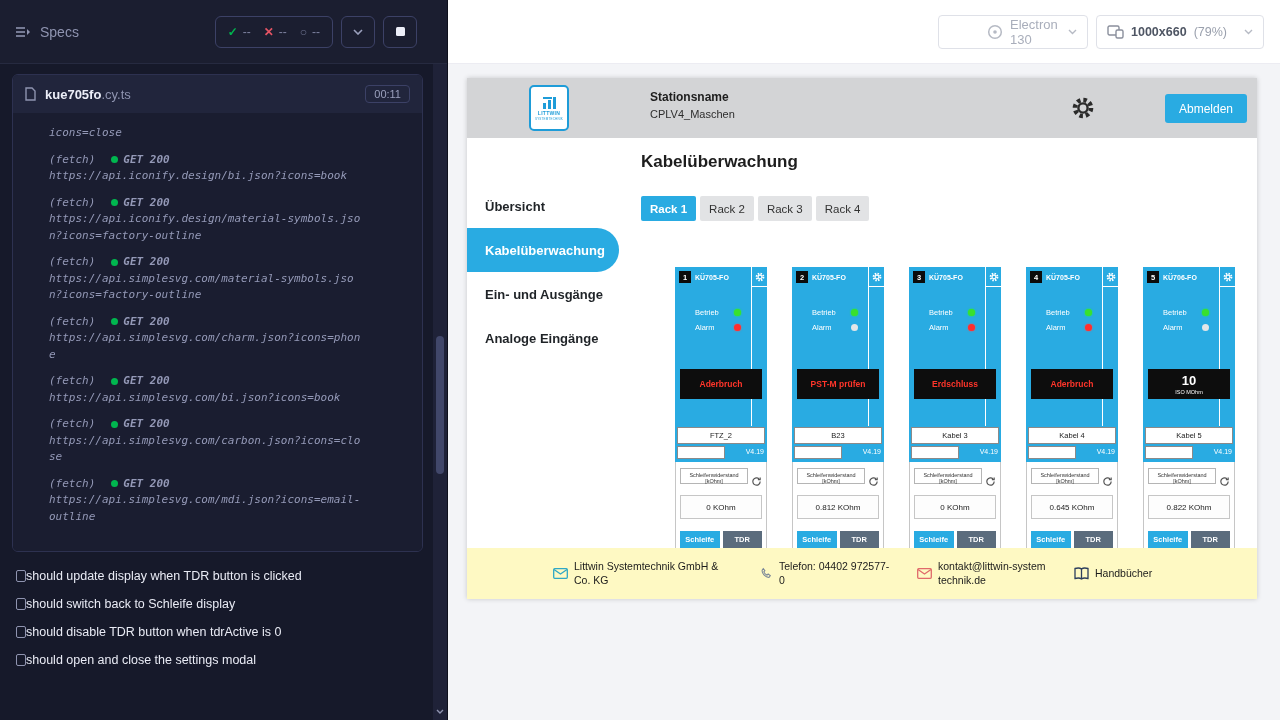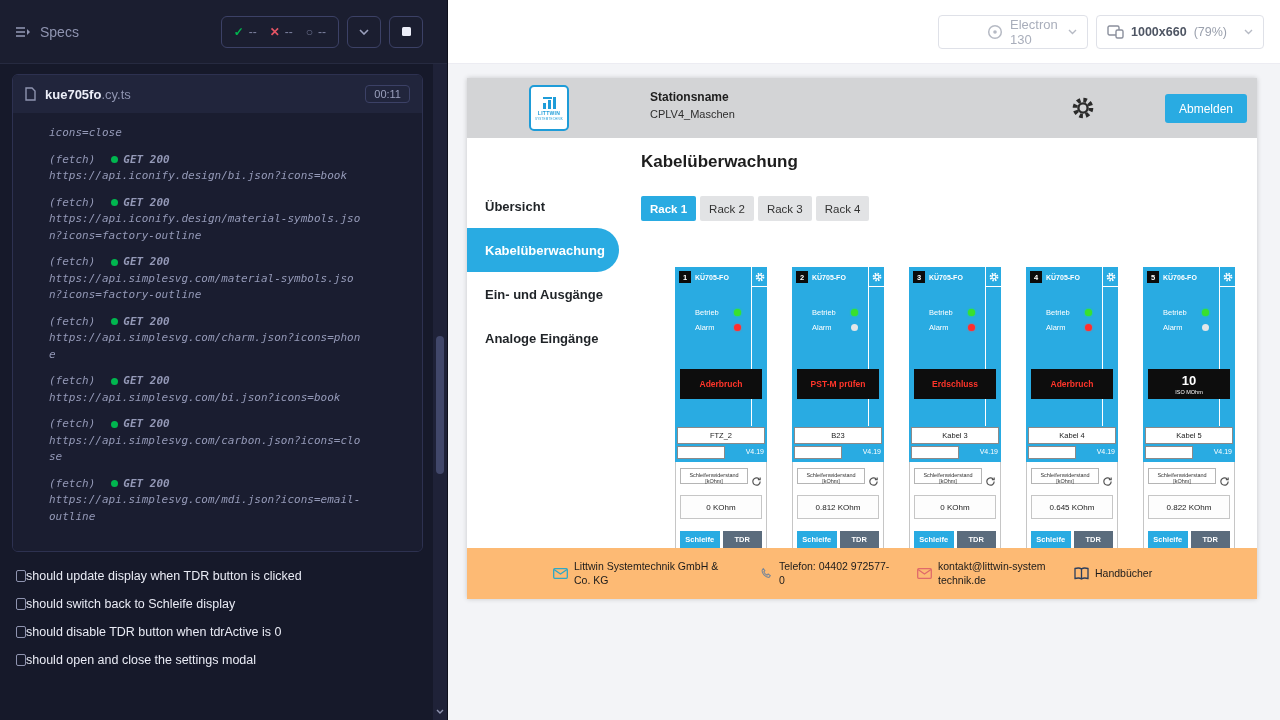--- a/index.html
+++ b/index.html
@@ -2,21 +2,21 @@
 <html><head>
 <meta charset="utf-8">
 <style>
   * { margin:0; padding:0; box-sizing:border-box; }
   html,body { width:1280px; height:720px; overflow:hidden; }
   body { font-family:"Liberation Sans", sans-serif; }
   .screen { width:1280px; height:720px; display:flex; background:#f3f4f7; }
 
   
   .runner { width:448px; height:720px; background:#16192a; position:relative; flex:none; border-right:1px solid #0e101c; color:#8f94b0; overflow:hidden; }
-  .lp-top { height:64px; background:#1b1e30; border-bottom:1px solid #262a40; display:flex; align-items:center; justify-content:space-between; padding:0 24px 0 16px; }
+  .lp-top { height:64px; background:#1b1e30; border-bottom:1px solid #262a40; display:flex; align-items:center; justify-content:space-between; padding:0 30px 0 16px; }
   .specs-btn { display:flex; align-items:center; gap:9px; color:#8f94b0; font-size:14px; cursor:pointer; }
   .lp-controls { display:flex; align-items:center; gap:8px; }
   .stats-pill { height:32px; border:1px solid #3c4166; border-radius:6px; display:flex; align-items:center; gap:13px; padding:0 12px; }
   .stat { display:flex; align-items:center; gap:5px; font-size:12px; color:#7d82a0; }
   .stat .mark { font-size:12px; font-weight:bold; }
   .mark.pass { color:#00b64f; }
   .mark.fail { color:#e45464; }
   .mark.pend { color:#6e7390; }
   .icon-btn { width:34px; height:32px; border:1px solid #3c4166; border-radius:6px; display:flex; align-items:center; justify-content:center; cursor:pointer; background:transparent; }
   .stop-square { width:9px; height:9px; background:#eceef8; border-radius:1.5px; }
@@ -107,21 +107,21 @@
   .card-bottom { height:110px; background:#fff; border:1px solid #c6c6c6; border-top:none; padding:6px 4px; }
   .res-row { display:flex; gap:3px; }
   .res-label { flex:1; border:1px solid #b5b5b5; font-size:5.5px; color:#333; text-align:center; padding:3px 1px; height:16px; }
   .refresh { margin-top:8px; cursor:pointer; flex:none; }
   .res-value { margin-top:8px; height:24px; border:1px solid #c6c6c6; background:#fdfdfd; display:flex; align-items:center; justify-content:center; font-size:8px; color:#222; }
   .btn-row { margin-top:12px; display:flex; gap:3px; }
   .btn-row button { flex:1; height:17px; border:none; color:#fff; font-size:7.5px; font-weight:bold; font-family:"Liberation Sans", sans-serif; cursor:pointer; }
   .btn-schleife { background:#29abe2; }
   .btn-tdr { background:#5b6c7d; }
 
-  .app-footer { position:absolute; left:0; right:0; bottom:0; height:51px; background:#fdba74; z-index:5; display:flex; align-items:center; gap:26px; padding-left:86px; }
+  .app-footer { position:absolute; left:0; right:0; bottom:0; height:51px; background:#fef9c3; z-index:5; display:flex; align-items:center; gap:26px; padding-left:86px; }
   .foot-item { display:flex; align-items:center; gap:6px; cursor:pointer; }
   .foot-text { font-size:10.5px; color:#1b1b1b; line-height:1.25; }
   .ft-1 { max-width:160px; }
   .ft-2 { max-width:112px; }
   .ft-3 { max-width:110px; word-break:break-all; }
 
   svg { display:block; }
 </style>
 </head>
 <body>

